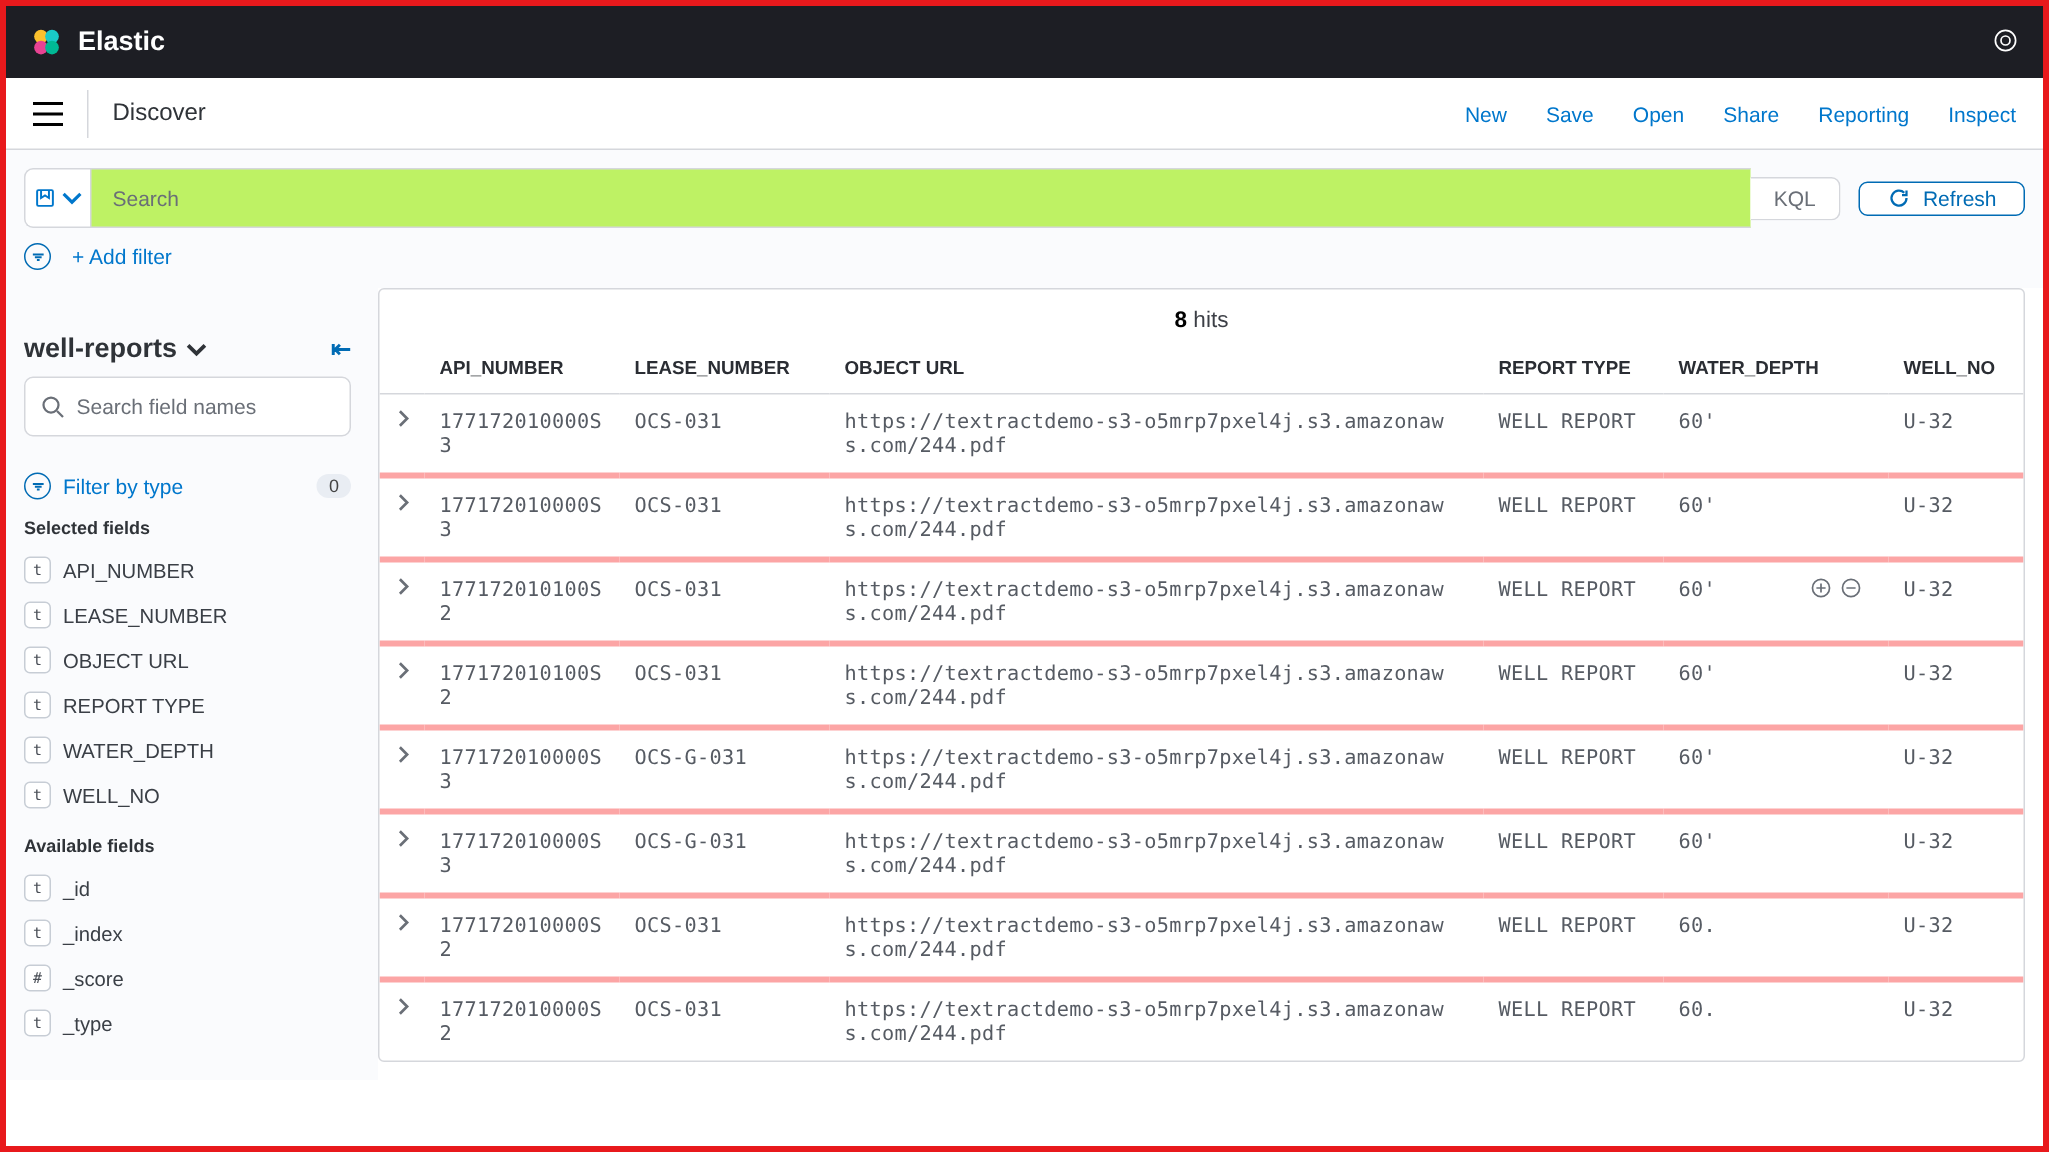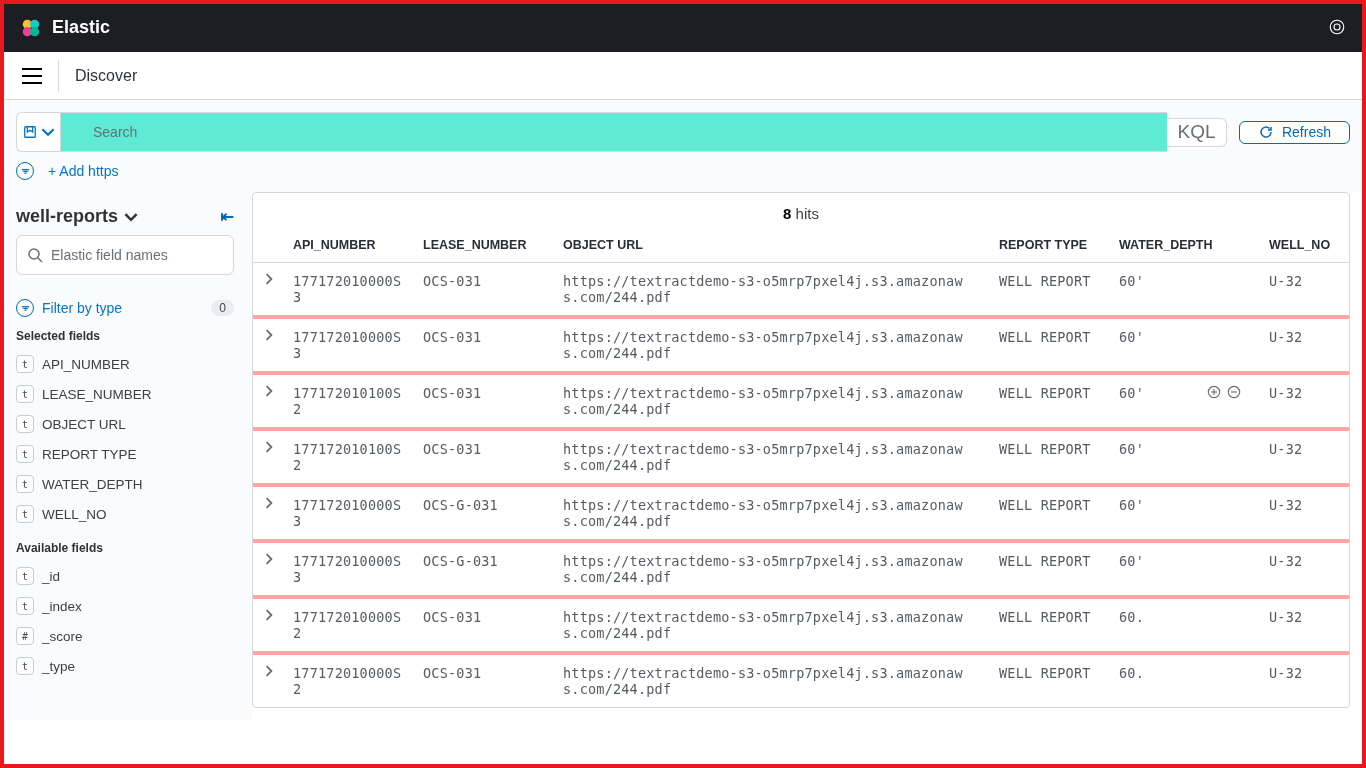--- a/index.html
+++ b/index.html
@@ -28,30 +28,30 @@
   .hamburger span{height:2px;background:#000}
   .vdiv{width:1px;height:32px;background:var(--border)}
   .app-title{font-size:16px;color:#2f3338}
   .nav-links{display:flex;gap:26px}
   .nav-links span{color:var(--blue);font-size:14px;cursor:pointer}
   .toolbars{padding:12px;background:var(--bg);border-bottom:none}
   .searchrow{display:flex;align-items:center;gap:0}
   .qprefix{width:44px;height:40px;border:1px solid var(--border);border-right:none;border-radius:6px 0 0 6px;background:#fff;display:flex;align-items:center;justify-content:center;color:var(--blue)}
   .qprefix svg{width:14px;height:14px}
   .caret-down{width:10px;height:10px;margin-left:4px}
-  .searchbox{flex:1;height:40px;border:1px solid var(--border);border-right:none;background:#5eead4;display:flex;align-items:center;padding:0 32px;color:var(--muted)}
-  .kql{width:60px;height:29px;border:1px solid var(--border);border-left:none;border-radius:0 6px 6px 0;background:#fff;display:flex;align-items:center;justify-content:center;color:var(--muted);font-size:19px}
+  .searchbox{flex:1;height:40px;border:1px solid var(--border);border-right:none;background:#bef264;display:flex;align-items:center;padding:0 14px;color:var(--muted)}
+  .kql{width:60px;height:29px;border:1px solid var(--border);border-left:none;border-radius:0 6px 6px 0;background:#fff;display:flex;align-items:center;justify-content:center;color:var(--muted);font-size:14px}
   .refresh-btn{margin-left:12px;height:23px;padding:0 18px;border:1px solid var(--blue2);border-radius:6px;background:#fff;color:var(--blue2);display:flex;align-items:center;gap:8px;cursor:pointer;font-weight:500}
   .filterrow{display:flex;align-items:center;gap:14px;margin-top:10px}
   .circle-icon{width:18px;height:18px;border:1.5px solid var(--blue2);border-radius:50%;display:flex;align-items:center;justify-content:center;color:var(--blue2)}
   .circle-icon svg{width:9px;height:9px}
   .add-filter{color:var(--blue);font-size:14px;cursor:pointer}
   .content{display:flex;flex:1;min-height:0}
   .sidebar{width:248px;padding:8px 12px 12px 6px;background:var(--bg);overflow-y:auto}
-  .pattern-row{display:flex;align-items:center;justify-content:space-between;margin:6px 6px 8px 6px}
+  .pattern-row{display:flex;align-items:center;justify-content:space-between;margin:22px 6px 8px 6px}
   .pattern-name{font-size:18px;font-weight:700;display:flex;align-items:center;gap:6px}
   .collapse-icon{color:var(--blue2);font-weight:700;font-size:16px;cursor:pointer}
   .field-search{height:40px;border:1px solid var(--border);border-radius:6px;background:#fff;display:flex;align-items:center;padding:0 10px;color:var(--muted);margin:0 6px}
   .field-search svg{width:16px;height:16px;margin-right:8px}
   .type-filter{display:flex;align-items:center;justify-content:space-between;margin:24px 6px 4px 6px}
   .type-filter-left{display:flex;align-items:center;gap:8px;color:var(--blue);cursor:pointer}
   .badge{background:var(--chip);border-radius:10px;padding:1px 8px;font-size:12px;color:#444}
   .section-h{font-weight:700;margin:12px 6px 6px 6px;font-size:12px}
   .field-list{list-style:none;margin:0;padding:0}
   .field-list li{display:flex;align-items:center;gap:8px;padding:6px 6px;font-size:13.5px;color:#3a3f46}
@@ -101,20 +101,28 @@
   <div class="appbar">
     <div class="left-app">
       <div class="hamburger">
           <span></span>
           <span></span>
           <span></span>
         </div>
       <div class="vdiv"></div>
       <div class="app-title">Discover</div>
     </div>
+    <div class="nav-links">
+      <span>New</span>
+      <span>Save</span>
+      <span>Open</span>
+      <span>Share</span>
+      <span>Reporting</span>
+      <span>Inspect</span>
+    </div>
   </div>
 
   <div class="toolbars">
     <div class="searchrow">
       <div class="qprefix">
         <svg viewBox="0 0 16 16" fill="none" stroke="currentColor" stroke-width="1.5">
             <rect x="2" y="2" width="12" height="12" rx="1"></rect>
             <path d="M5 2v6l3-2 3 2V2"></path>
           </svg>
         <svg class="caret-down" viewBox="0 0 10 10">
@@ -134,42 +142,42 @@
       </div>
     </div>
     <div class="filterrow">
       <span class="circle-icon">
         <svg viewBox="0 0 10 10" fill="none" stroke="currentColor" stroke-width="1.4">
             <line x1="1" y1="3" x2="9" y2="3"></line>
             <line x1="2.5" y1="5" x2="7.5" y2="5"></line>
             <line x1="4" y1="7" x2="6" y2="7"></line>
           </svg>
       </span>
-      <span class="add-filter">+ Add https</span>
+      <span class="add-filter">+ Add filter</span>
     </div>
   </div>
 
   <div class="content">
     <div class="sidebar">
       <div class="pattern-row">
         <div class="pattern-name">
           <span>well-reports</span>
           <svg width="14" height="14" viewBox="0 0 10 10">
               <path d="M1 3l4 4 4-4" fill="none" stroke="currentColor" stroke-width="1.8"></path>
             </svg>
         </div>
         <span class="collapse-icon">⇤</span>
       </div>
 
       <div class="field-search">
         <svg viewBox="0 0 16 16" fill="none" stroke="currentColor" stroke-width="1.5">
             <circle cx="7" cy="7" r="5"></circle>
             <line x1="11" y1="11" x2="15" y2="15"></line>
           </svg>
-        <span>Elastic field names</span>
+        <span>Search field names</span>
       </div>
 
       <div class="type-filter">
         <div class="type-filter-left">
           <span class="circle-icon">
             <svg viewBox="0 0 10 10" fill="none" stroke="currentColor" stroke-width="1.4">
                 <line x1="1" y1="3" x2="9" y2="3"></line>
                 <line x1="2.5" y1="5" x2="7.5" y2="5"></line>
                 <line x1="4" y1="7" x2="6" y2="7"></line>
               </svg>

